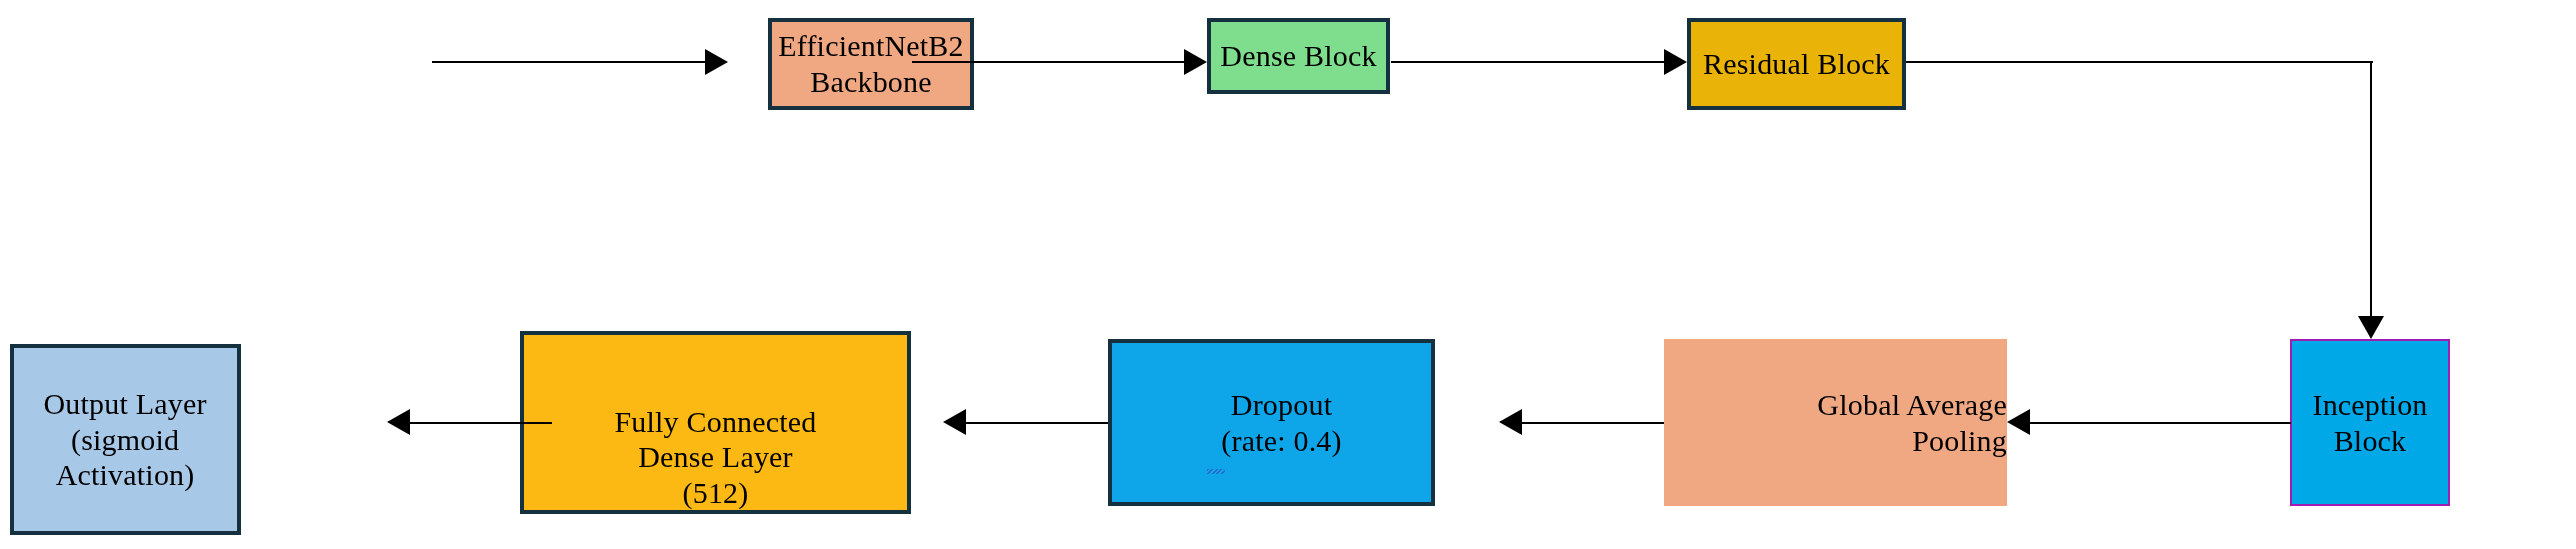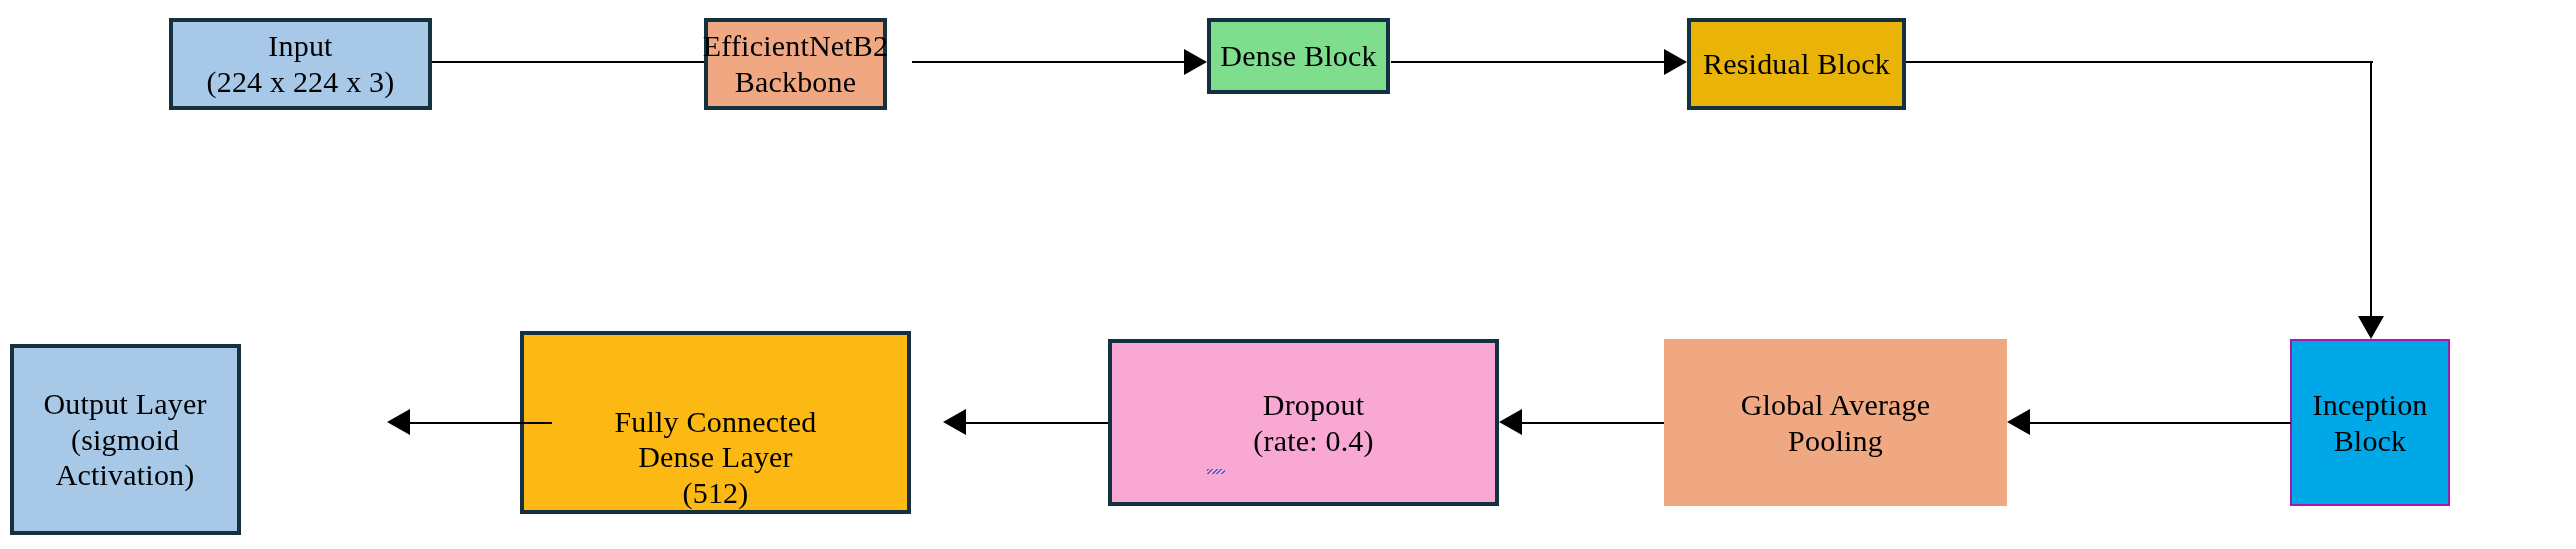--- a/index.html
+++ b/index.html
@@ -24,21 +24,21 @@
     justify-content: center;
     text-align: center;
     color: #000000;
     font-size: 30px;
     line-height: 1.18;
     letter-spacing: 0.2px;
   }
   .node .ln { display: block; white-space: nowrap; }
   .bordered { border: 4px solid #15303f; }
   .bordered-gray { border: 2px solid #a21caf; }
-  .noborder { border: none; }
+  .noborder { border: none; align-items: flex-end; }
 
   
   .edge { position: absolute; background: #000000; }
   .edge-h { height: 2.4px; }
   .edge-v { width: 2.4px; }
   .arrow-r {
     position: absolute;
     width: 0; height: 0;
     border-top: 13.6px solid transparent;
     border-bottom: 13.6px solid transparent;
@@ -65,29 +65,25 @@
     background:
       repeating-linear-gradient(135deg, #2f5fd0 0 1.6px, transparent 1.6px 3.2px);
     opacity: 0.9;
   }
 </style>
 </head>
 <body>
 
 <div id="canvas">
 
-  <div class="node bordered" style="left:169px; top:17.5px; width:263px; height:92px; background:#a8c8e8;">
-    <span class="ln">Input</span>
-    <span class="ln">(224 x 224 x 3)</span>
-  </div>
 
   <div class="edge edge-h" style="left:432px; top:61px; width:277px;"></div>
   <div class="arrow-r" style="left:705px; top:49px;"></div>
 
-  <div class="node bordered" style="left:704px; top:17.5px; width:183px; height:92px; background:#f0a883;">
+  <div class="node bordered" style="left:768px; top:17.5px; width:206px; height:92px; background:#f0a883;">
     <span class="ln">EfficientNetB2</span>
     <span class="ln">Backbone</span>
   </div>
 
   <div class="edge edge-h" style="left:912px; top:61px; width:277px;"></div>
   <div class="arrow-r" style="left:1184px; top:49px;"></div>
 
   <div class="node bordered" style="left:1207px; top:17.5px; width:183px; height:76px; background:#7fde8d;">
     <span class="ln">Dense Block</span>
   </div>
@@ -112,21 +108,21 @@
   <div class="arrow-l" style="left:2007px; top:409px;"></div>
 
   <div class="node noborder" style="left:1664px; top:339px; width:343px; height:167px; background:#f0a883;">
     <span class="ln">Global Average</span>
     <span class="ln">Pooling</span>
   </div>
 
   <div class="edge edge-h" style="left:1522px; top:422px; width:142px;"></div>
   <div class="arrow-l" style="left:1499px; top:409px;"></div>
 
-  <div class="node bordered" style="left:1108px; top:339px; width:391px; height:167px; background:#f9a8d4;padding-left:20px;">
+  <div class="node bordered" style="left:1108px; top:339px; width:327px; height:167px; background:#0ea5e9;padding-left:20px;">
     <span class="ln">Dropout</span>
     <span class="ln">(rate: 0.4)</span>
   </div>
   <div class="squiggle" style="left:1207px; top:469px;"></div>
 
   <div class="edge edge-h" style="left:966px; top:422px; width:142px;"></div>
   <div class="arrow-l" style="left:943px; top:409px;"></div>
 
   <div class="node bordered" style="left:520px; top:331px; width:391px; height:183px; background:#fdb913;justify-content:flex-end;">
     <span class="ln">Fully Connected</span>

